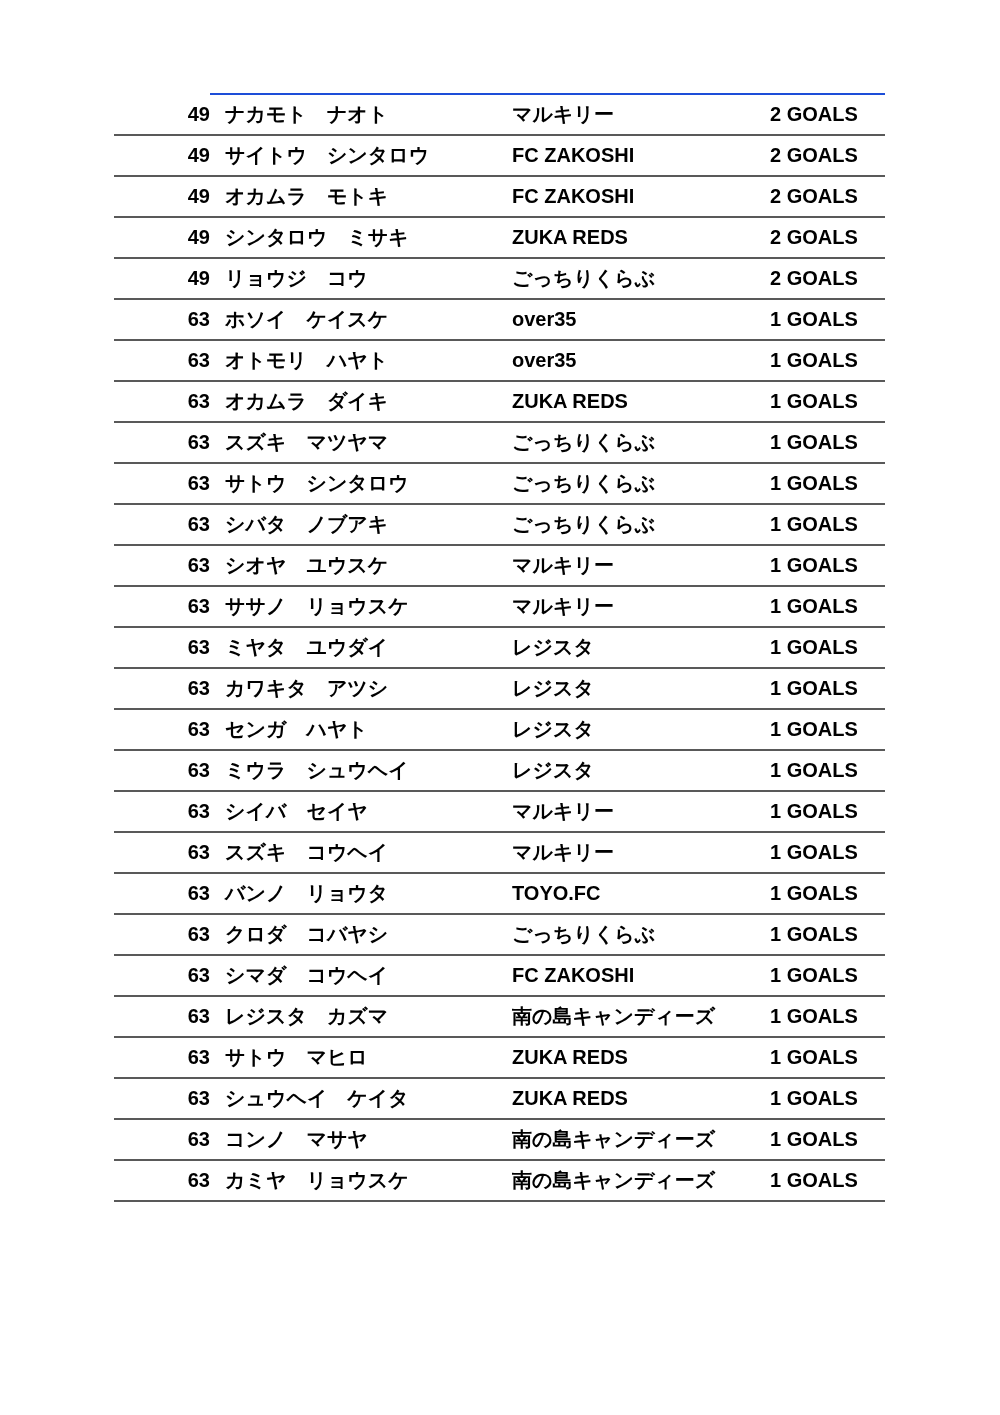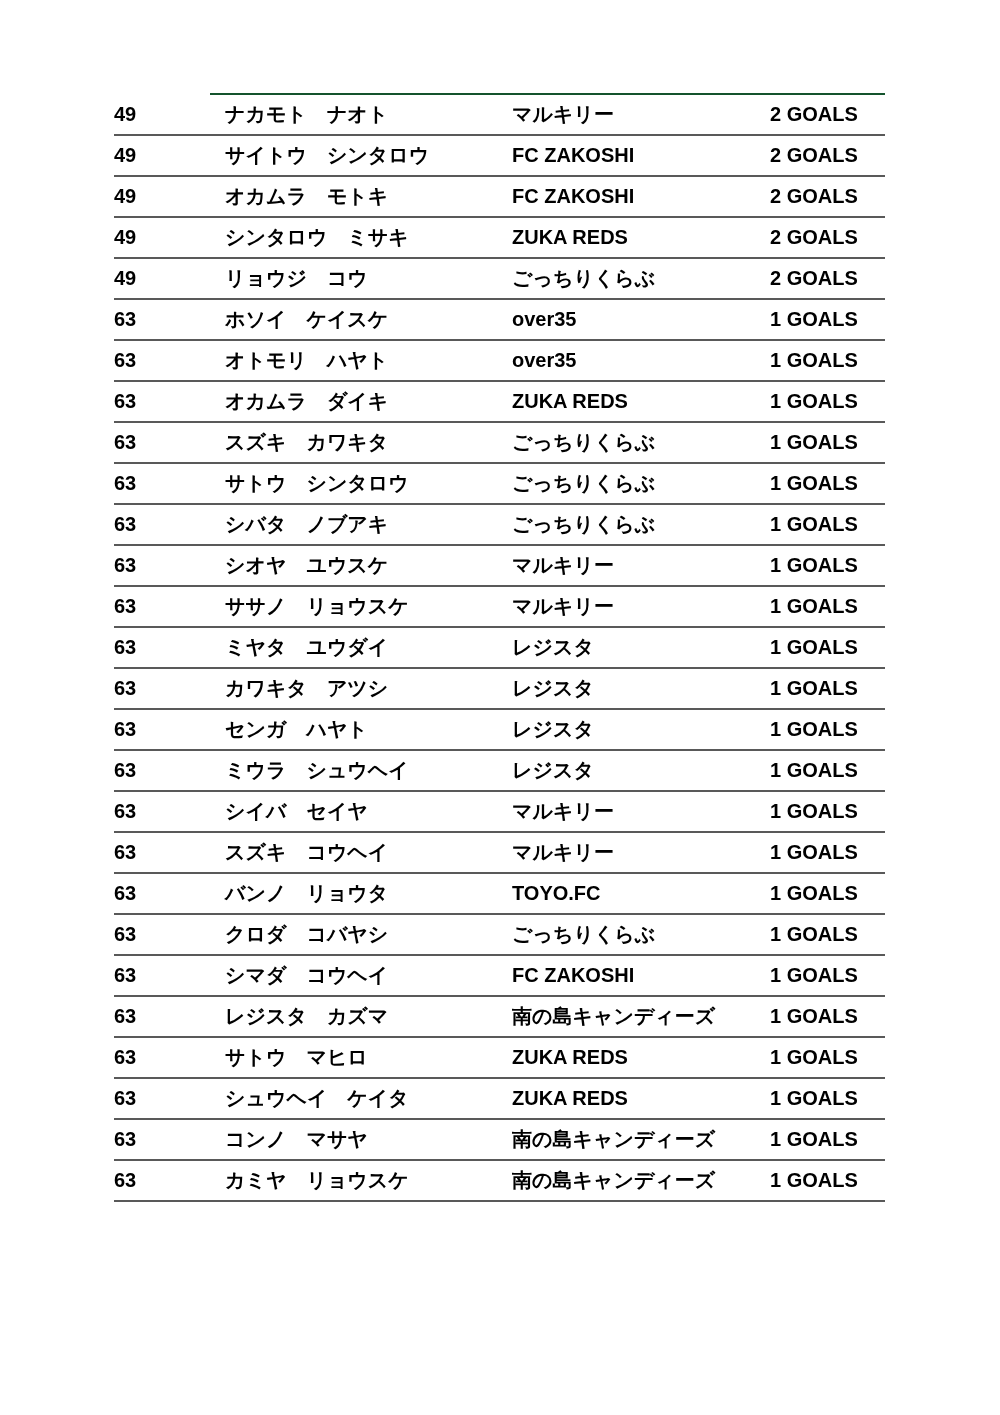--- a/index.html
+++ b/index.html
@@ -33,23 +33,23 @@
     padding: 0;
     vertical-align: middle;
     font-size: 20px;
     font-weight: bold;
     color: #000000;
     border-bottom: 2px solid #595959;
     white-space: nowrap;
     overflow: hidden;
   }
   
-  tr.scorer-row:first-child td.cell { border-top: 2px solid #14532d; }
+  tr.scorer-row:first-child td.cell { border-top: 2px solid #1d4ed8; }
   tr.scorer-row:first-child td.rank { border-top: 2px solid transparent; }
-  td.rank  { text-align: left; }
+  td.rank  { text-align: right; }
   td.player, td.team, td.goals {
     text-align: left;
     padding-left: 15px;
   }
 </style>
 </head>
 <body>
 
 <div class="page">
   <table class="scorer-table">
@@ -103,21 +103,21 @@
     <td class="cell goals">1 GOALS</td>
   </tr>
         <tr class="scorer-row">
     <td class="cell rank">63</td>
     <td class="cell player">オカムラ　ダイキ</td>
     <td class="cell team">ZUKA REDS</td>
     <td class="cell goals">1 GOALS</td>
   </tr>
         <tr class="scorer-row">
     <td class="cell rank">63</td>
-    <td class="cell player">スズキ　カワキタ</td>
+    <td class="cell player">スズキ　マツヤマ</td>
     <td class="cell team">ごっちりくらぶ</td>
     <td class="cell goals">1 GOALS</td>
   </tr>
         <tr class="scorer-row">
     <td class="cell rank">63</td>
     <td class="cell player">サトウ　シンタロウ</td>
     <td class="cell team">ごっちりくらぶ</td>
     <td class="cell goals">1 GOALS</td>
   </tr>
         <tr class="scorer-row">

